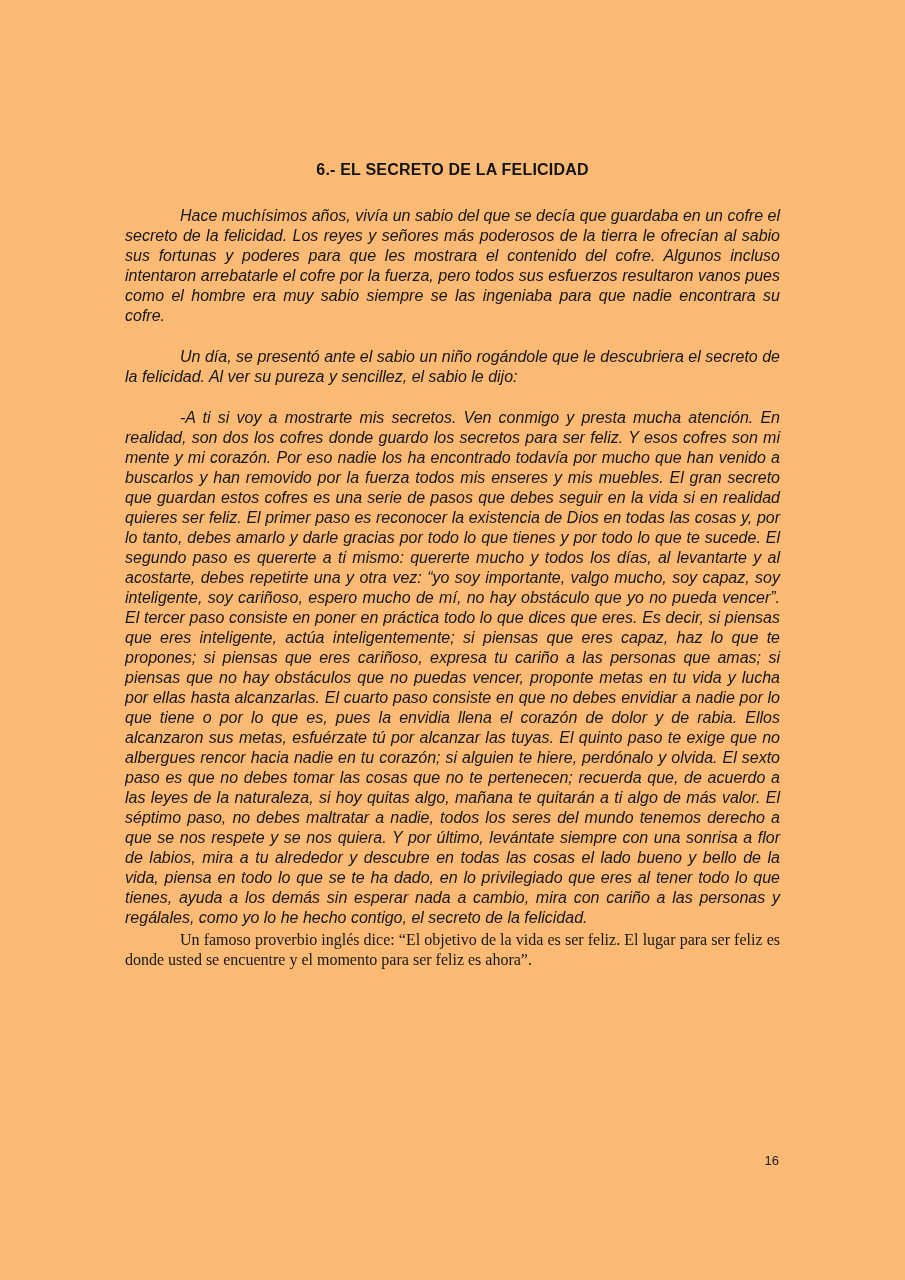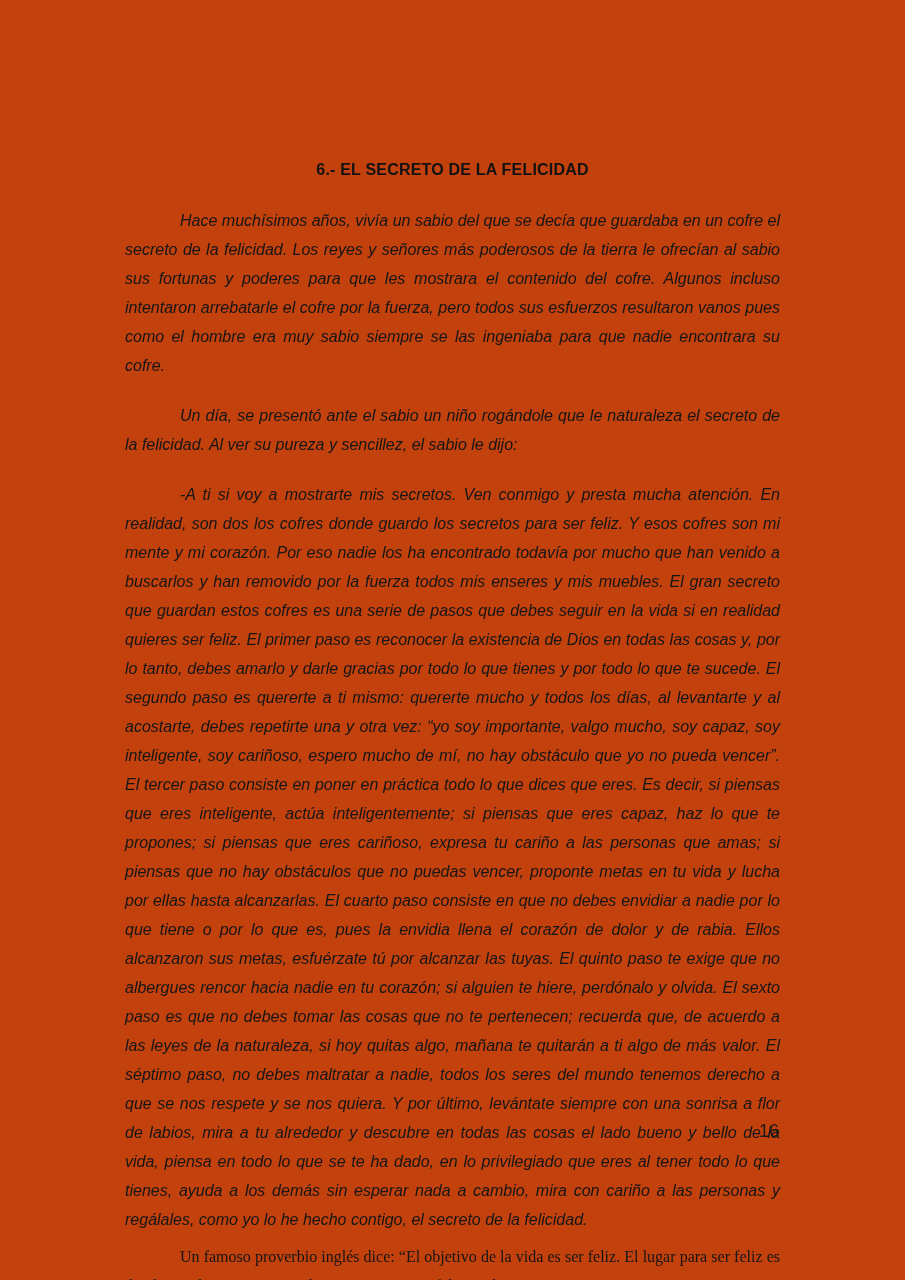--- a/index.html
+++ b/index.html
@@ -8,76 +8,76 @@
     padding: 0;
     width: 905px;
     height: 1280px;
     background: #ffffff;
     font-family: "Liberation Sans", sans-serif;
   }
   .page {
     position: relative;
     width: 905px;
     height: 1280px;
-    background: #c2410c;
+    background: #fdba74;
     overflow: hidden;
     color: #151515;
   }
   .content {
     position: absolute;
     left: 125px;
     top: 161px;
     width: 655px;
   }
   .title {
     font-size: 16px;
     font-weight: bold;
     font-style: normal;
     text-align: center;
     letter-spacing: 0.2px;
     margin: 0 0 27px 0;
     color: #121212;
   }
   .para {
     font-size: 16px;
-    line-height: 29px;
+    line-height: 20px;
     text-align: justify;
     text-indent: 55px;
     margin: 0 0 21px 0;
     font-style: italic;
     color: #161616;
   }
   .para.flush {
-    margin-bottom: 8px;
+    margin-bottom: 2px;
   }
   .para.regular {
     font-style: normal;
     margin-bottom: 0;
     font-family: Liberation Serif, serif;
   }
   .pagenum {
     position: absolute;
-    top: 1121px;
+    top: 1153px;
     right: 126px;
-    font-size: 18px;
+    font-size: 13px;
     font-style: normal;
     color: #1a1a1a;
   }
 </style>
 </head>
 <body>
 
 <div class="page">
   <div class="content">
     <h1 class="title">6.- EL SECRETO DE LA FELICIDAD</h1>
 
     <p class="para">Hace muchísimos años,  vivía un sabio del que se decía que guardaba en un cofre el secreto de la felicidad. Los reyes y señores más poderosos de la tierra le ofrecían al sabio  sus fortunas y poderes para que les  mostrara el contenido del cofre. Algunos incluso intentaron arrebatarle el cofre por la fuerza, pero todos sus esfuerzos resultaron vanos pues como el hombre era muy sabio siempre se las ingeniaba para que nadie encontrara su cofre.</p>
 
 
-    <p class="para">Un día, se presentó ante el sabio un niño rogándole que le naturaleza el secreto de la felicidad. Al ver su pureza y sencillez, el sabio le dijo:</p>
+    <p class="para">Un día, se presentó ante el sabio un niño rogándole que le descubriera el secreto de la felicidad. Al ver su pureza y sencillez, el sabio le dijo:</p>
 
     <p class="para flush">-A ti si voy a mostrarte mis secretos. Ven conmigo y presta mucha atención. En realidad, son dos los cofres donde guardo los secretos para ser feliz. Y esos cofres son mi mente y mi corazón. Por eso nadie los ha encontrado todavía por mucho que han venido a buscarlos y han removido por la fuerza todos mis enseres y mis muebles. El gran secreto que guardan estos cofres es una serie de pasos que debes seguir en la vida si en realidad quieres ser feliz.  El primer  paso es reconocer la existencia de Dios en todas las cosas y, por lo tanto, debes amarlo y darle gracias por todo lo que tienes y por todo lo que te sucede. El segundo paso es quererte a ti mismo: quererte mucho y todos los días,  al levantarte y al acostarte, debes repetirte una y  otra vez: “yo soy importante, valgo mucho, soy capaz, soy inteligente, soy cariñoso, espero mucho de mí, no hay  obstáculo que yo no pueda vencer”.  El tercer paso consiste en poner en práctica  todo lo que dices que eres. Es  decir, si piensas que eres inteligente, actúa inteligentemente; si piensas que eres capaz, haz lo que te propones; si piensas que eres cariñoso, expresa tu cariño a las personas que amas; si piensas que no hay obstáculos que no puedas vencer, proponte metas en tu vida y lucha por ellas hasta alcanzarlas. El cuarto paso consiste en que no debes envidiar a nadie por lo que tiene o por lo que es, pues la envidia llena el corazón  de dolor y de rabia.  Ellos alcanzaron sus metas, esfuérzate tú por alcanzar las tuyas.  El quinto paso te exige que no albergues rencor hacia nadie en tu corazón; si alguien te hiere, perdónalo y olvida. El  sexto paso es que no debes tomar las cosas que no te pertenecen;  recuerda que, de acuerdo  a  las leyes de la naturaleza,  si hoy quitas algo, mañana te quitarán a ti algo de más  valor. El  séptimo paso, no debes maltratar a nadie, todos los seres del mundo tenemos derecho a que se nos respete y se nos quiera. Y por último, levántate siempre con una sonrisa a flor de labios, mira a tu alrededor y descubre en todas las cosas el lado bueno y bello de la vida, piensa en todo lo que se te ha dado, en lo privilegiado que eres al tener todo lo que tienes, ayuda a los demás sin esperar nada a cambio, mira con cariño a las personas y regálales, como yo lo he hecho contigo, el secreto de la felicidad.</p>
 
     <p class="para regular">Un famoso proverbio inglés dice: “El objetivo de la vida es ser feliz. El lugar para ser feliz es donde usted se encuentre y el momento para ser feliz es ahora”.</p>
   </div>
 
   <div class="pagenum">16</div>
 </div>
 
 </body></html>

